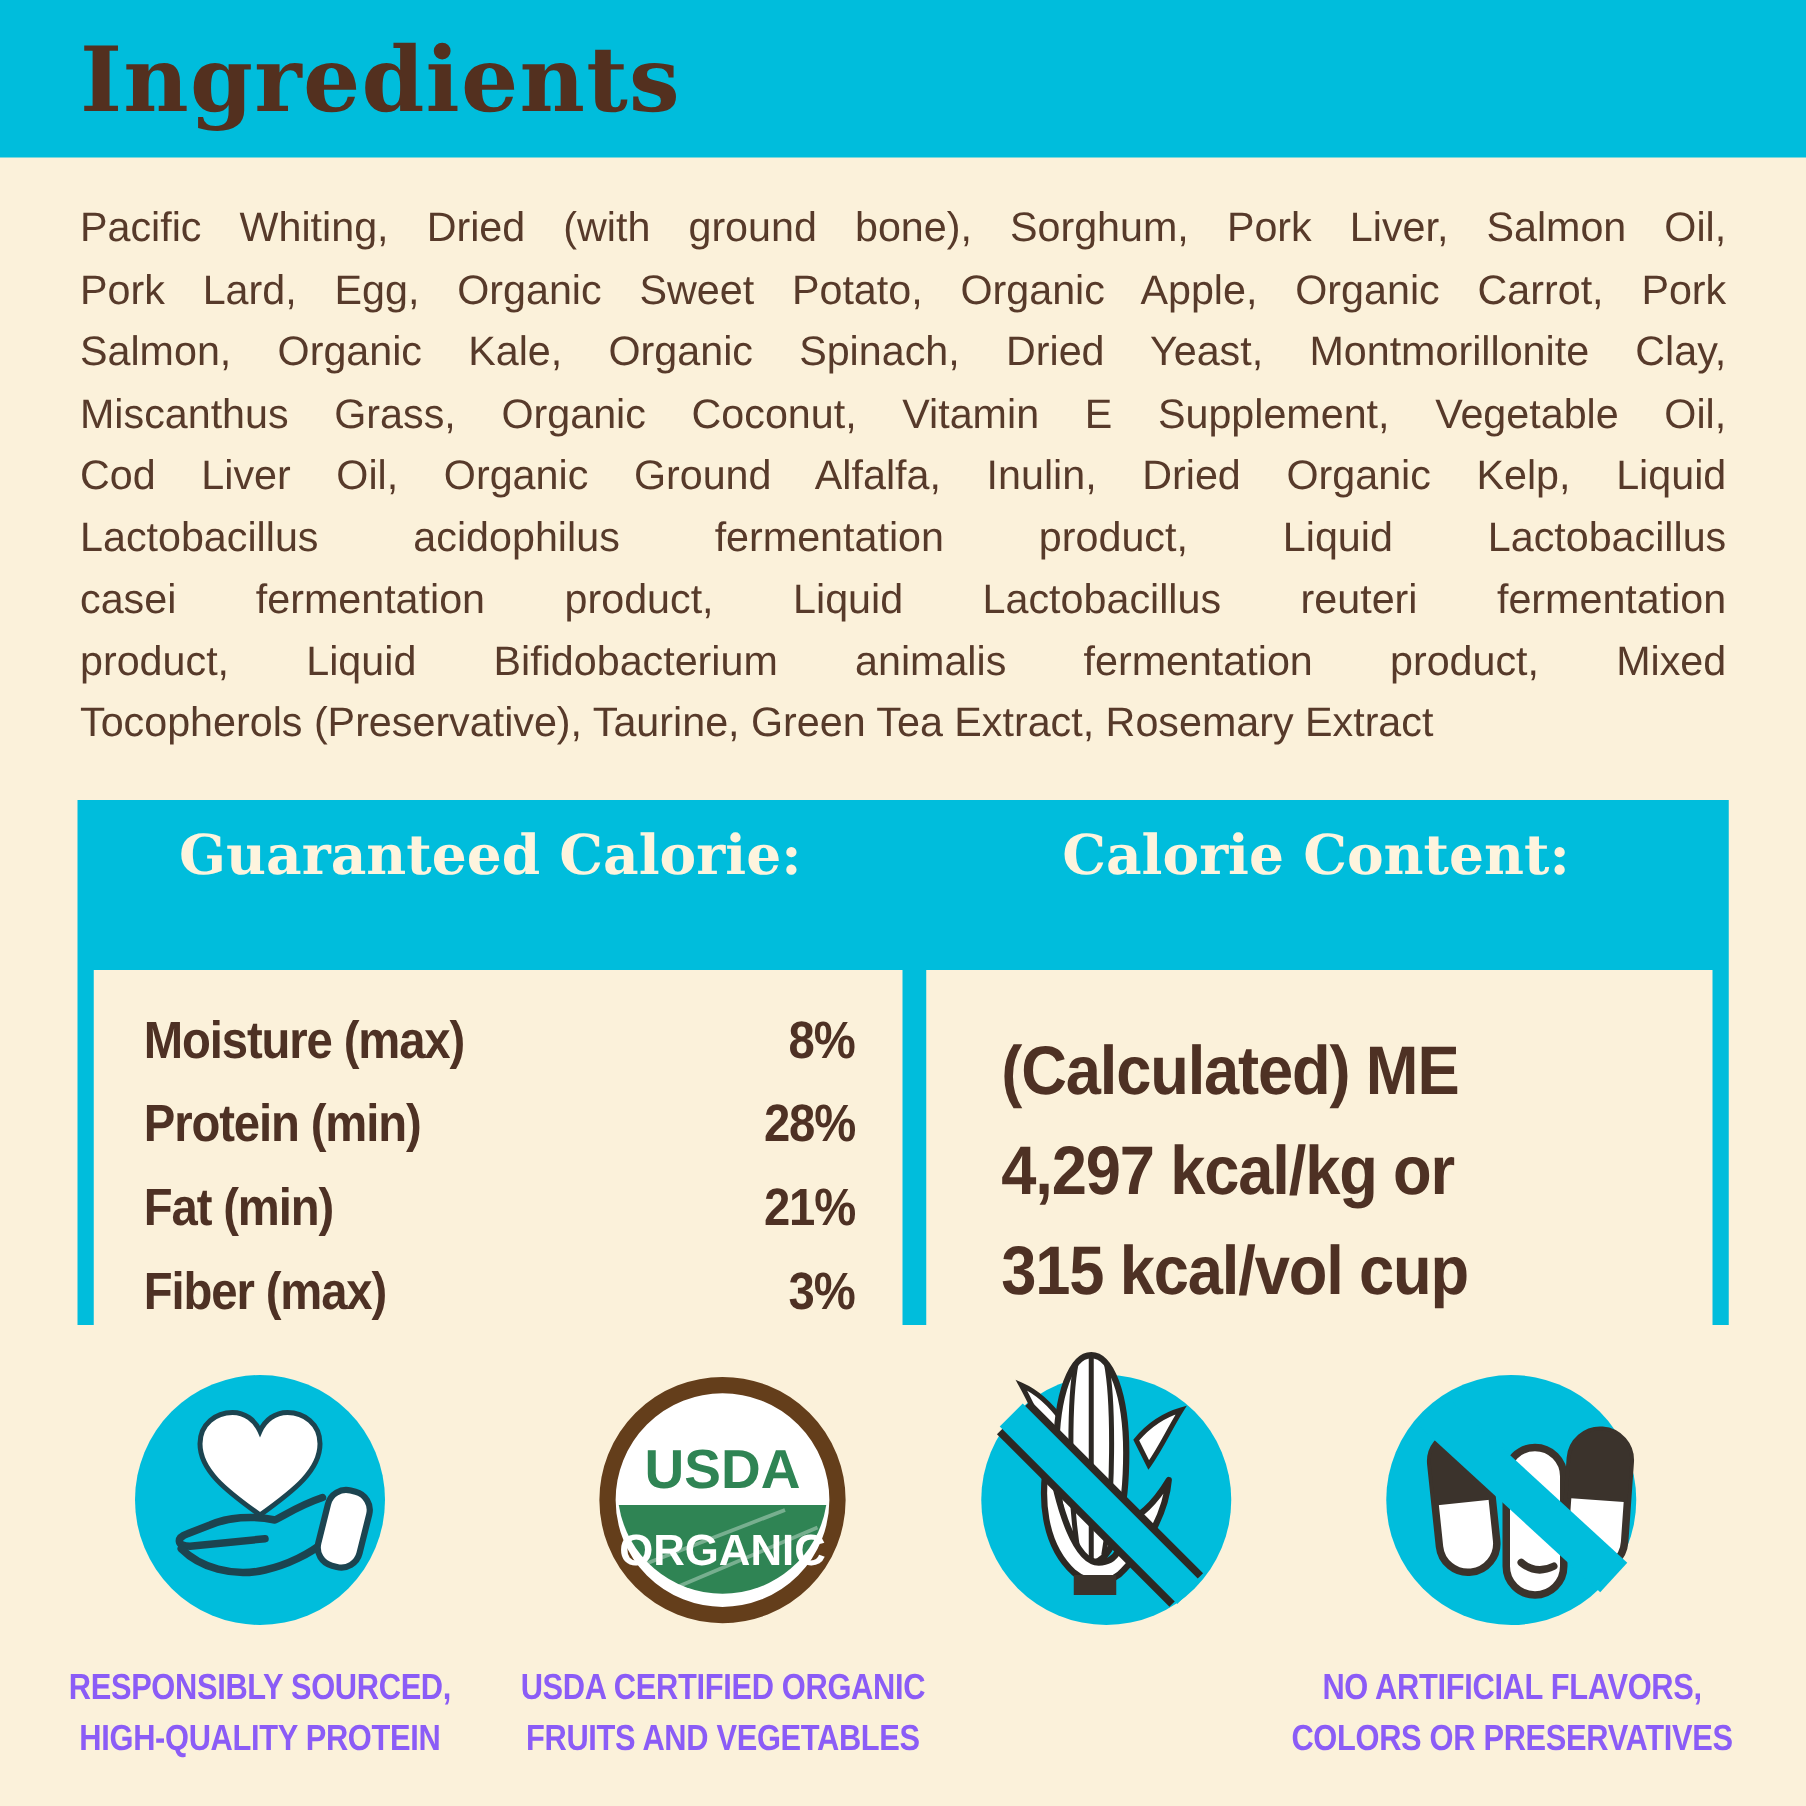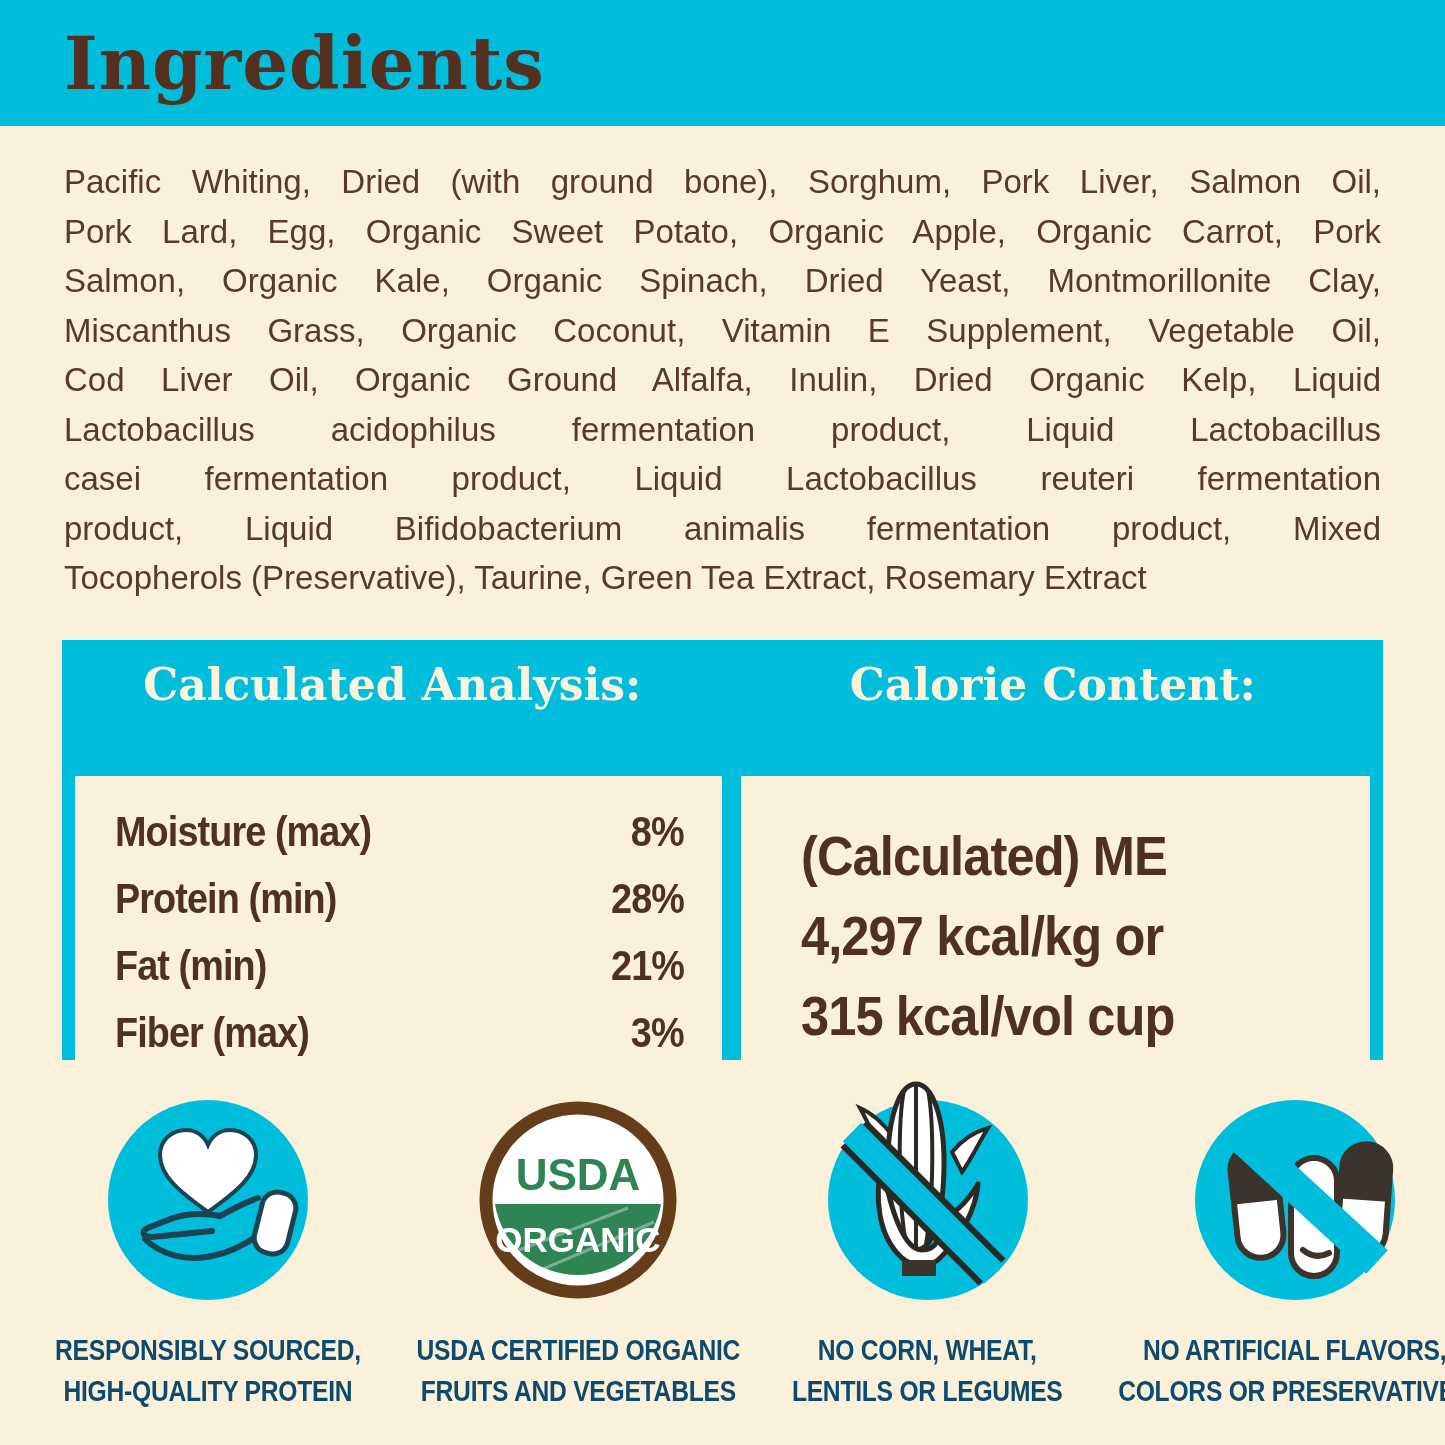--- a/index.html
+++ b/index.html
@@ -36,21 +36,21 @@
           letter-spacing:-1px;transform:scaleX(.92);transform-origin:left center;
           white-space:nowrap;}
 
   
   .badges{position:absolute;left:0;top:1100px;width:1445px;display:flex;
           padding:0 28px;box-sizing:border-box;}
   .badge{flex:1;display:flex;flex-direction:column;align-items:center;}
   .icon-wrap{width:200px;height:200px;position:relative;}
   .icon-wrap svg{position:absolute;left:0;top:0;overflow:visible;}
   .caption{margin-top:30px;text-align:center;font-weight:700;font-size:29px;
-          line-height:41px;color:#0c4a6e;letter-spacing:-.3px;}
+          line-height:41px;color:#8b5cf6;letter-spacing:-.3px;}
   .caption div{white-space:nowrap;transform:scaleX(.85);transform-origin:center;}
 </style>
 </head>
 <body>
 
 <div id="label">
 
   <div class="topbar">
     <div class="title">Ingredients</div>
   </div>
@@ -62,21 +62,21 @@
     <div class="ing-line">Miscanthus Grass, Organic Coconut, Vitamin E Supplement, Vegetable Oil,</div>
     <div class="ing-line">Cod Liver Oil, Organic Ground Alfalfa, Inulin, Dried Organic Kelp, Liquid</div>
     <div class="ing-line">Lactobacillus acidophilus fermentation product, Liquid Lactobacillus</div>
     <div class="ing-line">casei fermentation product, Liquid Lactobacillus reuteri fermentation</div>
     <div class="ing-line">product, Liquid Bifidobacterium animalis fermentation product, Mixed</div>
     <div class="ing-line last">Tocopherols (Preservative), Taurine, Green Tea Extract, Rosemary Extract</div>
   </div>
 
   <div class="panel">
     <div class="panel-headers">
-      <div class="ph">Calculated Analysis:</div>
+      <div class="ph">Guaranteed Calorie:</div>
       <div class="ph">Calorie Content:</div>
     </div>
     <div class="panel-body">
 
       <div class="cream-box ga-box">
         <div class="ga-row">
           <span class="ga-label">Moisture (max)</span>
           <span class="ga-value">8%</span>
         </div>
         <div class="ga-row">
@@ -156,24 +156,20 @@
           <path d="M54 62 C46 98 50 136 74 158 C86 168 104 168 114 156
                    C134 136 148 108 150 84 C138 104 124 116 110 120
                    C116 136 108 150 94 150 C76 150 62 110 54 62 Z" fill="#ffffff" stroke="#2c2824" stroke-width="5" stroke-linejoin="round"></path>
 
           <rect x="74" y="160" width="34" height="16" fill="#3b332c"></rect>
 
           <line x1="26" y1="34" x2="164" y2="172" stroke="#2c2824" stroke-width="38"></line>
           <line x1="24" y1="32" x2="166" y2="174" stroke="#00bddc" stroke-width="26"></line>
         </svg>
       </div>
-      <div class="caption">
-        <div>NO CORN, WHEAT,</div>
-        <div>LENTILS OR LEGUMES</div>
-      </div>
     </div>
 
     <div class="badge">
       <div class="icon-wrap">
         <svg width="200" height="200" viewBox="0 0 200 200">
           <circle cx="100" cy="100" r="100" fill="#00bddc"></circle>
 
           <g transform="rotate(-6 62 102)">
             <rect x="39" y="46" width="46" height="112" rx="23" fill="#ffffff" stroke="#3b332c" stroke-width="6"></rect>
             <path d="M39 102 L39 69 A23 23 0 0 1 85 69 L85 102 Z" fill="#3b332c"></path>

